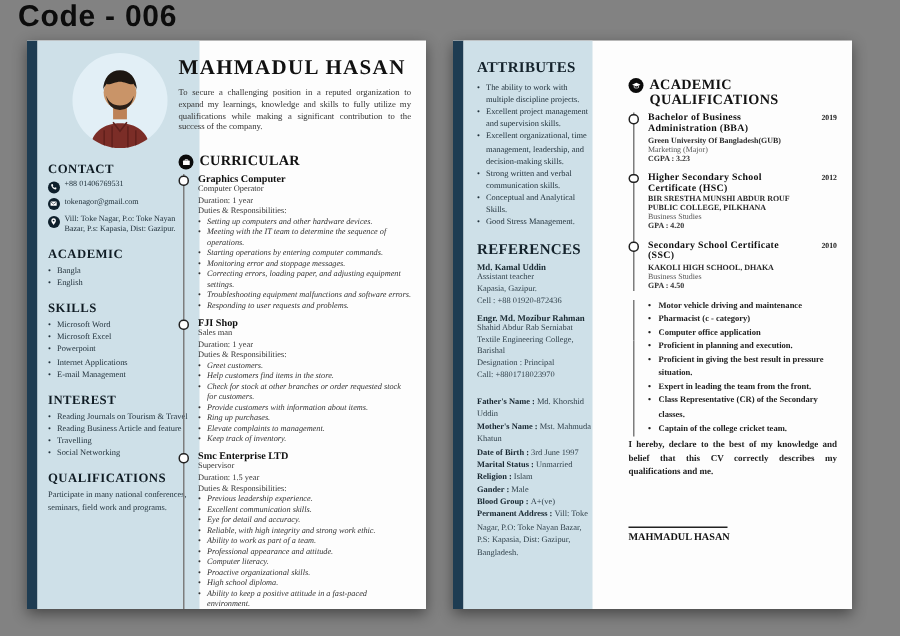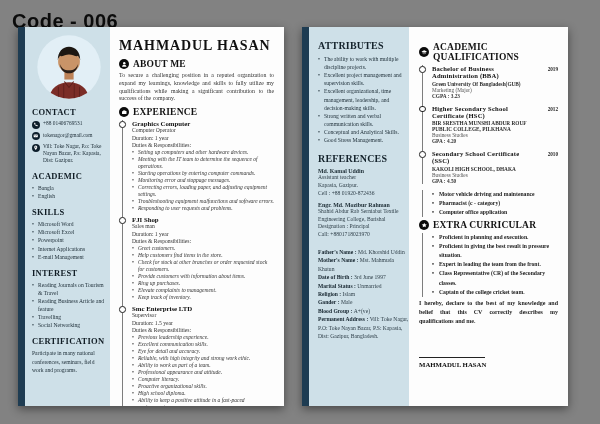--- a/index.html
+++ b/index.html
@@ -1,61 +1,61 @@
 <!DOCTYPE html>
 <html><head>
 <meta charset="utf-8">
 <style>
   * { margin:0; padding:0; box-sizing:border-box; }
   html,body { width:600px; height:424px; overflow:hidden; }
   body { background:#828282; font-family:"Liberation Serif", serif; position:relative; }
 
-  .code-label { position:absolute; left:12px; top:10px; font-family:"Liberation Sans", sans-serif;
+  .code-label { position:absolute; left:12px; top:0; font-family:"Liberation Sans", sans-serif;
     font-weight:bold; font-size:20px; color:#0c0c0c; letter-spacing:.5px; }
 
   .page { position:absolute; top:27px; width:266px; height:379px; background:#fdfdfd;
     box-shadow:0 3px 9px rgba(0,0,0,.45); overflow:hidden; }
   .page1 { left:18px; } .page2 { left:302px; }
   .strip { position:absolute; left:0; top:0; bottom:0; width:7px; background:#1e3c52; }
 
   
-  .p1-side { position:absolute; left:7px; top:0; bottom:0; width:85px; background:#cee0e8; padding:5px 5px 0 7px; }
+  .p1-side { position:absolute; left:7px; top:0; bottom:0; width:108px; background:#cee0e8; padding:5px 5px 0 7px; }
   .photo { width:66px; height:66px; margin:2px auto 6px; display:block; }
   .sideh { font-size:8.5px; font-weight:bold; color:#101c24; letter-spacing:.3px; margin:7px 0 3px; }
   .c-row { display:flex; gap:3px; align-items:flex-start; margin-bottom:3px; font-size:5.4px; color:#22323c; line-height:1.3; }
   .cicon { flex:0 0 auto; width:8px; height:8px; border-radius:50%; background:#0d1f2b;
     display:flex; align-items:center; justify-content:center; margin-top:.5px; }
   .cicon svg { width:5.5px; height:5.5px; }
   .side-list { list-style:none; }
   .side-list li { font-size:5.6px; line-height:1.45; color:#22323c; padding-left:6px; position:relative; }
   .side-list li::before { content:"•"; position:absolute; left:0; top:0; }
   .side-par { font-size:5.6px; line-height:1.5; color:#22323c; }
 
   .p1-main { position:absolute; left:91px; top:0; right:0; bottom:0; padding:11px 10px 0 10px; }
   .name { font-size:14px; font-weight:bold; color:#111; letter-spacing:.9px; margin-bottom:5px; }
-  .shead { display:flex; align-items:center; gap:4px; margin:3px 0 3px; }
+  .shead { display:flex; align-items:flex-start; gap:4px; margin:13px 0 3px; }
   .ic { width:10px; height:10px; border-radius:50%; background:#0b0b0b; display:flex;
     align-items:center; justify-content:center; flex:0 0 auto; }
   .ic svg { width:6.5px; height:6.5px; }
   .stitle { font-size:9.5px; font-weight:bold; color:#121212; letter-spacing:.2px; }
   .about-text { font-size:5.8px; line-height:1.35; text-align:justify; color:#333; margin-bottom:4px; }
 
   .timeline { margin-left:3px; border-left:1px solid #7d7d7d; padding-left:9px; }
   .job { position:relative; margin-bottom:4px; }
   .job::before, .aentry::before { content:""; position:absolute; left:-12.6px; top:1px;
     width:4.6px; height:4.6px; border:1.3px solid #222; background:#fff; border-radius:50%; }
   .job-company { font-size:6.8px; font-weight:bold; color:#101010; }
   .job-sub { font-size:5.6px; color:#333; line-height:1.3; }
   .duties { list-style:none; }
   .duties li { font-size:5.5px; font-style:italic; line-height:1.28; color:#333;
     padding-left:6px; position:relative; }
   .duties li::before { content:"•"; position:absolute; left:0; top:0; font-style:normal; }
 
   
-  .p2-side { position:absolute; left:7px; top:0; bottom:0; width:100px; background:#cee0e8; padding:13px 0 0 9px; }
+  .p2-side { position:absolute; left:7px; top:0; bottom:0; width:86px; background:#cee0e8; padding:13px 0 0 9px; }
   .sideh2 { font-size:10px; font-weight:bold; color:#14222b; letter-spacing:.2px; margin:0 0 4px; }
   .gap { height:9px; }
   .ref-name { font-size:5.9px; font-weight:bold; color:#1b2b33; margin-top:4px; }
   .ref-line { font-size:5.6px; color:#2e3e48; line-height:1.4; }
   .pd-row { font-size:5.6px; line-height:1.5; color:#2e3e48; }
   .pd-label { font-weight:bold; color:#15242e; }
   .pd-label::after { content:" : "; }
 
   .p2-main { position:absolute; left:109px; top:0; right:0; bottom:0; padding:12px 10px 0 8px; }
   .aentry { position:relative; margin-bottom:6px; padding-right:22px; }
@@ -142,46 +142,37 @@
     </ul>
 
     <div class="sideh">INTEREST</div>
     <ul class="side-list">
       <li>Reading Journals on Tourism &amp; Travel</li>
       <li>Reading Business Article and feature</li>
       <li>Travelling</li>
       <li>Social Networking</li>
     </ul>
 
-    <div class="sideh">CERTIFICATION</div>
+    <div class="sideh">QUALIFICATIONS</div>
     <p class="side-par">Participate in many national conferences, seminars, field work and programs.</p>
   </div>
 
   <div class="p1-main">
     <h1 class="name">MAHMADUL HASAN</h1>
 
+    <p class="about-text">To secure a challenging position in a reputed organization to expand my learnings, knowledge and skills to fully utilize my qualifications while making a significant contribution to the success of the company.</p>
+
     <div class="shead">
       <span class="ic">
         <svg viewBox="0 0 16 16">
-            <circle cx="8" cy="5.3" r="3" fill="#fff"></circle>
-            <path d="M2.6 14c.5-3.1 2.7-4.6 5.4-4.6s4.9 1.5 5.4 4.6z" fill="#fff"></path>
-          </svg>
-      </span>
-      <span class="stitle">ABOUT ME</span>
-    </div>
-    <p class="about-text">To secure a challenging position in a reputed organization to expand my learnings, knowledge and skills to fully utilize my qualifications while making a significant contribution to the success of the company.</p>
-
-    <div class="shead">
-      <span class="ic">
-        <svg viewBox="0 0 16 16">
             <path d="M6 5V3.6h4V5" stroke="#fff" stroke-width="1.4" fill="none"></path>
             <rect x="2.5" y="5" width="11" height="7.5" rx="1" fill="#fff"></rect>
           </svg>
       </span>
-      <span class="stitle">EXPERIENCE</span>
+      <span class="stitle">CURRICULAR</span>
     </div>
 
     <div class="timeline">
       <div class="job">
         <div class="job-company">Graphics Computer</div>
         <div class="job-sub">Computer Operator</div>
         <div class="job-sub">Duration: 1 year</div>
         <div class="job-sub">Duties &amp; Responsibilities:</div>
         <ul class="duties">
           <li>Setting up computers and other hardware devices.</li>
@@ -307,28 +298,20 @@
     </div>
 
     <div class="timeline">
       <ul class="blist">
         <li>Motor vehicle driving and maintenance</li>
         <li>Pharmacist (c - category)</li>
         <li>Computer office application</li>
       </ul>
     </div>
 
-    <div class="shead">
-      <span class="ic">
-        <svg viewBox="0 0 16 16">
-            <path fill="#fff" d="m8 1.8 1.9 4 4.3.4-3.2 2.8 1 4.2L8 11l-4 2.2 1-4.2-3.2-2.8 4.3-.4z"></path>
-          </svg>
-      </span>
-      <span class="stitle">EXTRA CURRICULAR</span>
-    </div>
     <div class="timeline">
       <ul class="blist">
         <li>Proficient in planning and execution.</li>
         <li>Proficient in giving the best result in pressure situation.</li>
         <li>Expert in leading the team from the front.</li>
         <li>Class Representative (CR) of the Secondary classes.</li>
         <li>Captain of the college cricket team.</li>
       </ul>
     </div>
 

